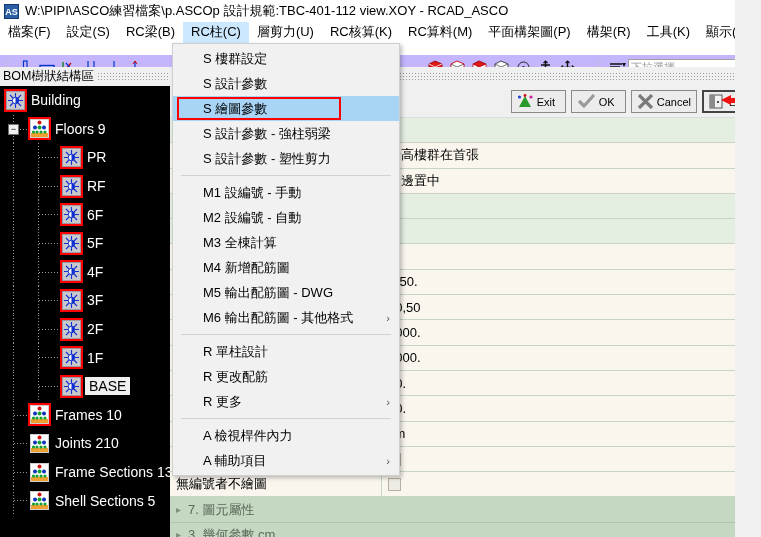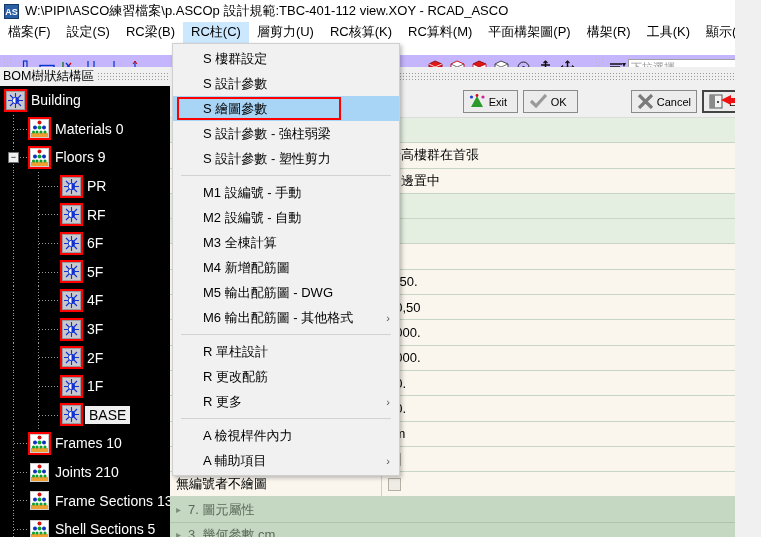--- a/index.html
+++ b/index.html
@@ -300,38 +300,20 @@
             <path d="M8.5 1 L8.5 16 M1 8.5 L16 8.5 M3 3 L14 14 M14 3 L3 14" stroke="#1030d0" stroke-width="1.1"></path>
             <circle cx="8.5" cy="8.5" r="3.2" fill="#ffffff" stroke="#1030d0" stroke-width="1"></circle>
             <path d="M8.5 5.3 A3.2 3.2 0 0 1 8.5 11.7 Z" fill="#1030d0"></path>
           </svg></div>
         <span class="tlabel">Building</span>
       </div>
       <div class="trow">
         <div class="tgutter" style="width: 30px;">
           <div class="dotline-v" style="left: 13px;"></div>
           <div class="dotline-h" style="top: 14px; left: 14px; width: 14px;"></div>
-        </div>
-        <div class="nodeicon ic-tree sel"><svg width="17" height="17" viewBox="0 0 17 17">
-            <rect x="0" y="13" width="17" height="4" fill="#f0a030"></rect>
-            <circle cx="8.5" cy="2.5" r="2" fill="#d01010"></circle>
-            <circle cx="4" cy="7.5" r="2" fill="#1030c0"></circle>
-            <circle cx="8.5" cy="7.5" r="2" fill="#10a030"></circle>
-            <circle cx="13" cy="7.5" r="2" fill="#1030c0"></circle>
-            <circle cx="2.5" cy="12" r="1.6" fill="#10a030"></circle>
-            <circle cx="6" cy="12" r="1.6" fill="#10a030"></circle>
-            <circle cx="10" cy="12" r="1.6" fill="#10a030"></circle>
-            <circle cx="14" cy="12" r="1.6" fill="#10a030"></circle>
-          </svg></div>
-        <span class="tlabel">Materials 0</span>
-      </div>
-      <div class="trow">
-        <div class="tgutter" style="width: 30px;">
-          <div class="dotline-v" style="left: 13px;"></div>
-          <div class="dotline-h" style="top: 14px; left: 14px; width: 14px;"></div>
           <div class="expander" style="left: 8px; top: 9px;">−</div>
         </div>
         <div class="nodeicon ic-tree sel"><svg width="17" height="17" viewBox="0 0 17 17">
             <rect x="0" y="13" width="17" height="4" fill="#f0a030"></rect>
             <circle cx="8.5" cy="2.5" r="2" fill="#d01010"></circle>
             <circle cx="4" cy="7.5" r="2" fill="#1030c0"></circle>
             <circle cx="8.5" cy="7.5" r="2" fill="#10a030"></circle>
             <circle cx="13" cy="7.5" r="2" fill="#1030c0"></circle>
             <circle cx="2.5" cy="12" r="1.6" fill="#10a030"></circle>
             <circle cx="6" cy="12" r="1.6" fill="#10a030"></circle>
@@ -549,21 +531,21 @@
           <span>Exit</span>
         </div>
         <div class="cmdbtn" style="position: relative;">
           <span style="display: flex;">
             <svg width="19" height="15" viewBox="0 0 19 15">
               <path d="M2 7 L7 12 L17 1" stroke="#9a9a9a" stroke-width="3.2" fill="none"></path>
             </svg>
           </span>
           <span>OK</span>
         </div>
-        <div class="cmdbtn" style="position: relative; margin-left: 48px;">
+        <div class="cmdbtn" style="position: relative;">
           <span style="display: flex;">
             <svg width="17" height="15" viewBox="0 0 17 15">
               <path d="M2 1 L15 14 M15 1 L2 14" stroke="#7a7a7a" stroke-width="3.2"></path>
             </svg>
           </span>
           <span>Cancel</span>
         </div>
         <div class="cmdbtn strong" style="position: relative;">
           <span style="display: flex;">
             <svg width="17" height="15" viewBox="0 0 17 15">

